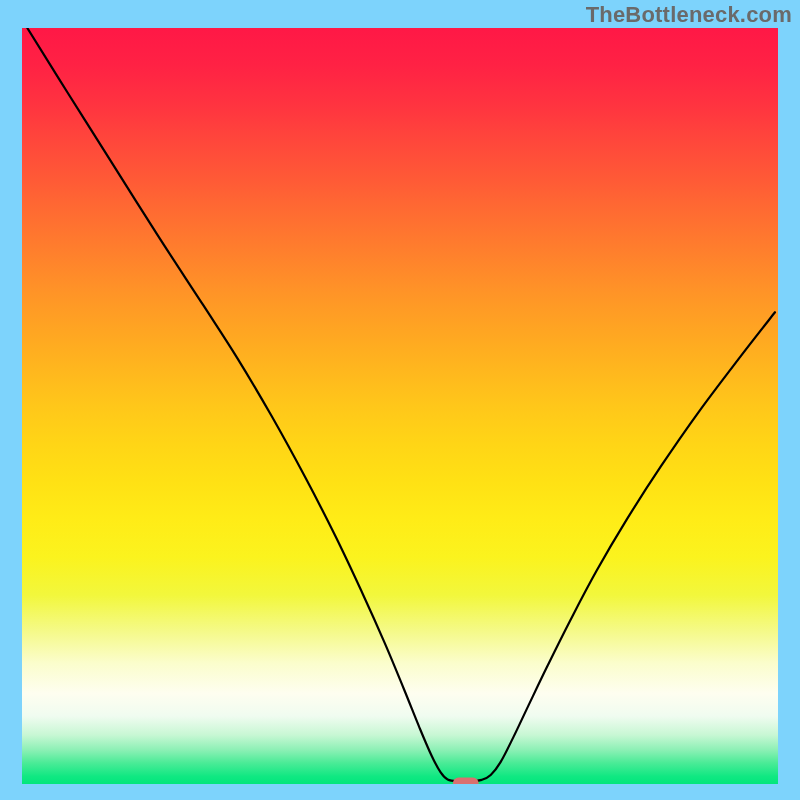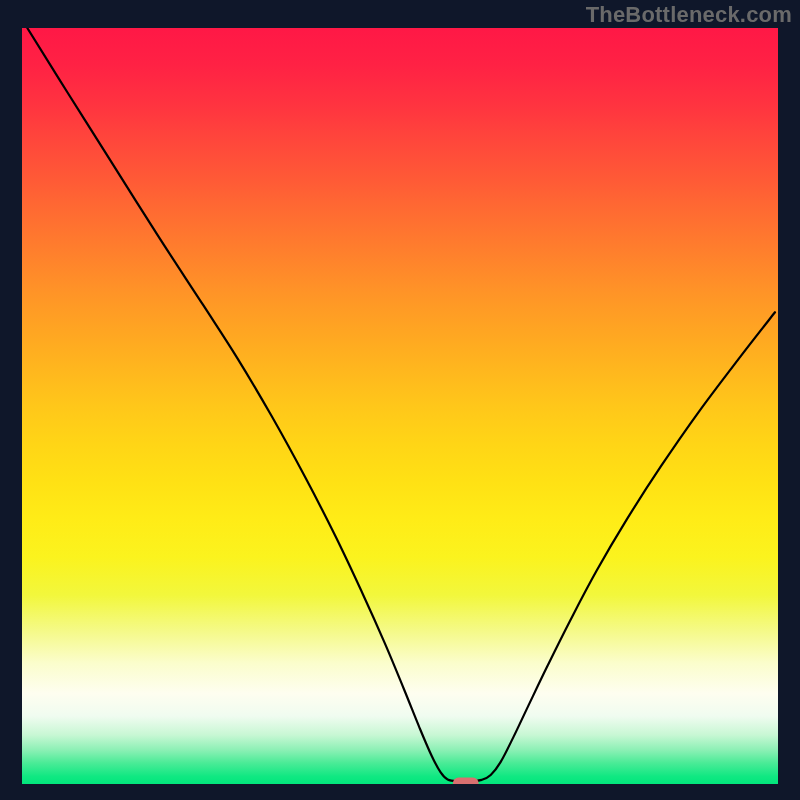--- a/index.html
+++ b/index.html
@@ -7,21 +7,21 @@
     padding: 0;
     width: 800px;
     height: 800px;
     background: #000;
     overflow: hidden;
   }
   .container {
     position: relative;
     width: 800px;
     height: 800px;
-    background: #0f172a;
+    background: #7dd3fc;
   }
   .watermark {
     position: absolute;
     top: 2px;
     right: 8px;
     font-family: Arial, Helvetica, sans-serif;
     font-size: 22px;
     font-weight: 600;
     color: #6a6a6a;
     letter-spacing: 0.2px;

